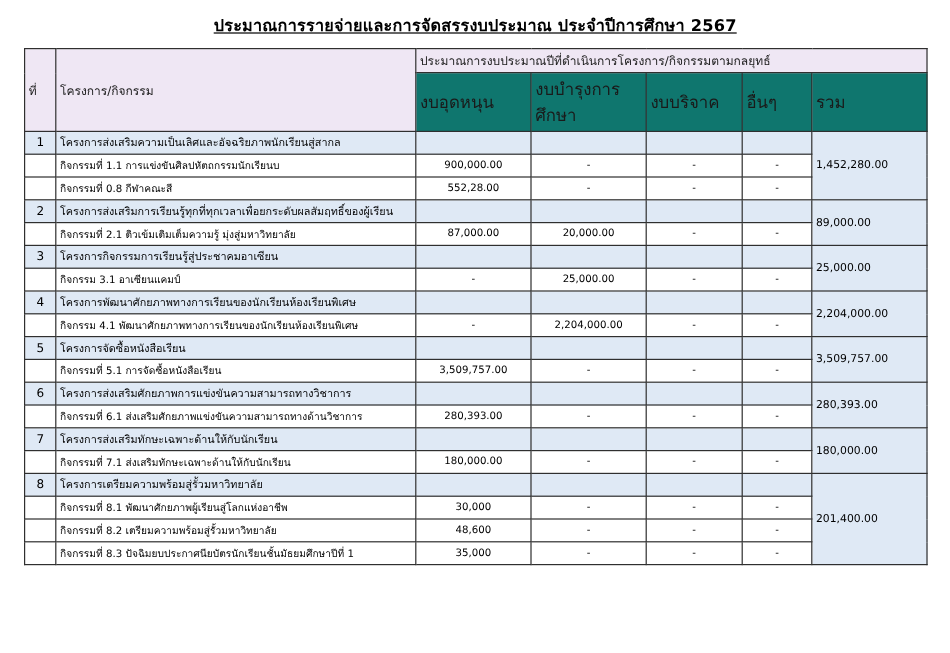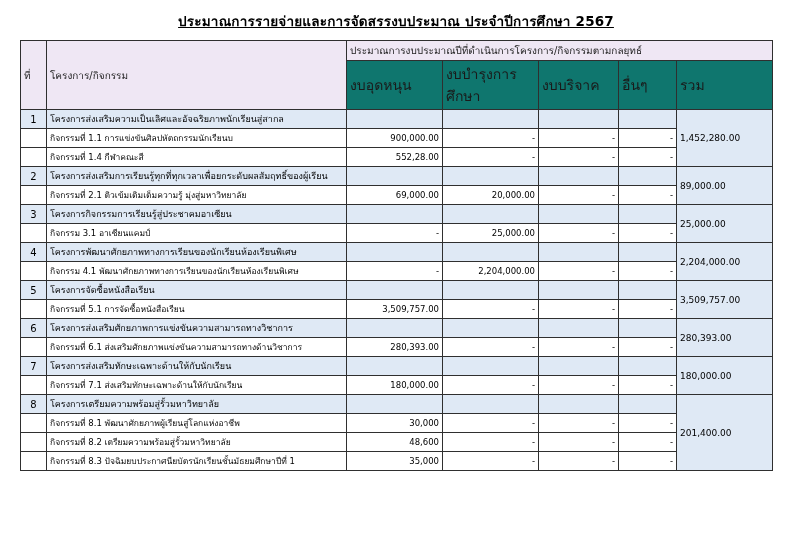--- a/index.html
+++ b/index.html
@@ -59,21 +59,21 @@
   thead th {
     background: #efe7f4;
     text-align: left;
     font-size: 10px;
     font-weight: normal;
     color: #1a1a1a;
   }
   thead th.h-no { font-size: 10px; }
   thead th.h-group { font-size: 10px; }
   thead th.h-sub { font-size: 14px; background: #0f766e; }
-  td.money { text-align: right; font-size: 8px; }
+  td.money { text-align: center; font-size: 8px; }
   td.total-cell {
     font-size: 9px;
     background: #f7f7e2;
   }
   tr.project-row td {
     background: #dfe9f5;
     font-size: 9px;
   }
   tr.project-row td.no {
     text-align: center;
@@ -134,39 +134,39 @@
         <tr class="activity-row">
           <td class="blankno"></td>
           <td class="act-name">กิจกรรมที่ 1.1 การแข่งขันศิลปหัตถกรรมนักเรียนบ</td>
           <td class="money">900,000.00</td>
           <td class="money dash">-</td>
           <td class="money dash">-</td>
           <td class="money dash">-</td>
         </tr>
         <tr class="activity-row">
           <td class="blankno"></td>
-          <td class="act-name">กิจกรรมที่ 1.4 กีฬาคณะสี</td>
+          <td class="act-name">กิจกรรมที่ 0.8 กีฬาคณะสี</td>
           <td class="money">552,28.00</td>
           <td class="money dash">-</td>
           <td class="money dash">-</td>
           <td class="money dash">-</td>
         </tr>
         <tr class="project-row">
           <td class="no">2</td>
           <td>โครงการส่งเสริมการเรียนรู้ทุกที่ทุกเวลาเพื่อยกระดับผลสัมฤทธิ์ของผู้เรียน</td>
           <td></td>
           <td></td>
           <td></td>
           <td></td>
           <td class="total-cell" rowspan="2">89,000.00</td>
         </tr>
         <tr class="activity-row">
           <td class="blankno"></td>
           <td class="act-name">กิจกรรมที่ 2.1 ติวเข้มเติมเต็มความรู้ มุ่งสู่มหาวิทยาลัย</td>
-          <td class="money">69,000.00</td>
+          <td class="money">87,000.00</td>
           <td class="money">20,000.00</td>
           <td class="money dash">-</td>
           <td class="money dash">-</td>
         </tr>
         <tr class="project-row">
           <td class="no">3</td>
           <td>โครงการกิจกรรมการเรียนรู้สู่ประชาคมอาเซียน</td>
           <td></td>
           <td></td>
           <td></td>

